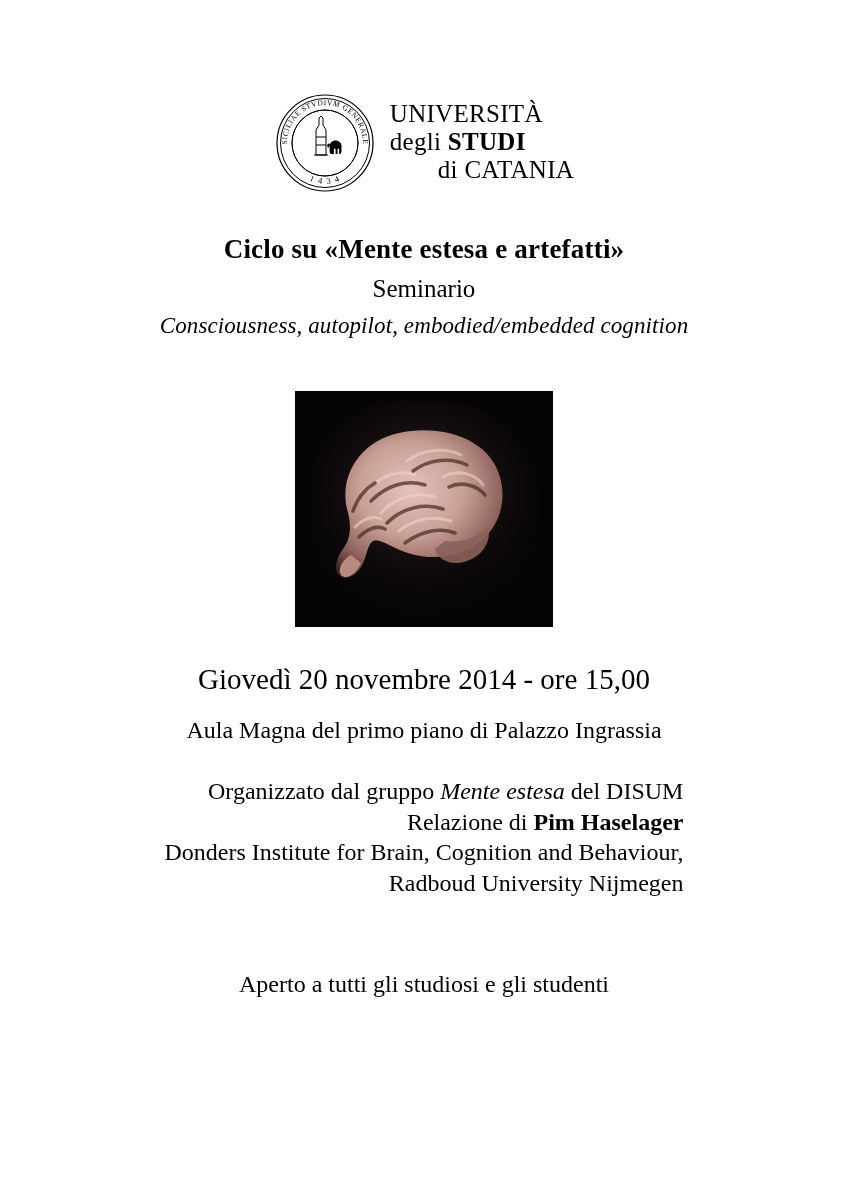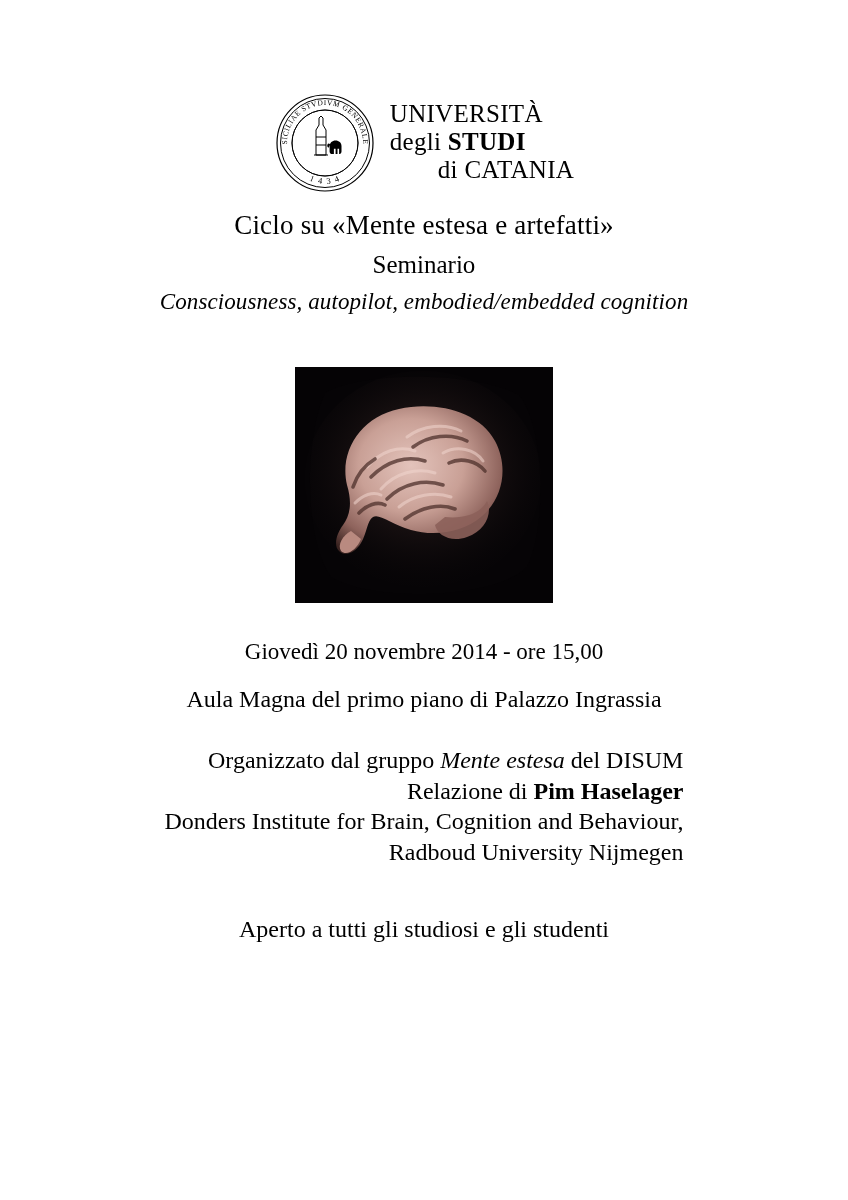--- a/index.html
+++ b/index.html
@@ -68,23 +68,23 @@
     text-align: center;
     font-weight: 700;
     font-size: 15.5px;
     letter-spacing: 0.1px;
     line-height: 1.25;
   }
   .dept .d2 { display: block; }
 
   
   .cycle {
-    margin-top: 16px;
+    margin-top: 40px;
     font-size: 27px;
-    font-weight: 400;
+    font-weight: 700;
     text-align: center;
     letter-spacing: 0.2px;
   }
   .seminar {
     margin-top: 10px;
     font-size: 25px;
     text-align: center;
   }
   .subtitle {
     margin-top: 10px;
@@ -101,38 +101,38 @@
     height: 236px;
     background: #060406;
     position: relative;
     overflow: hidden;
   }
   .figure-wrap svg { display: block; }
 
   
   .when {
     margin-top: 36px;
-    font-size: 23px;
+    font-size: 29px;
     text-align: center;
   }
   .where {
     margin-top: 21px;
     font-size: 24px;
     text-align: center;
   }
   .org-block {
     margin-top: 32px;
     text-align: right;
     font-size: 24px;
     line-height: 1.28;
   }
   .org-block .em { font-style: italic; }
   .org-block .strong { font-weight: 700; }
   .open {
-    margin-top: 48px;
+    margin-top: 72px;
     font-size: 24px;
     text-align: center;
   }
 </style>
 </head>
 <body>
 
 <div class="poster">
 
   <div class="logo-block">

